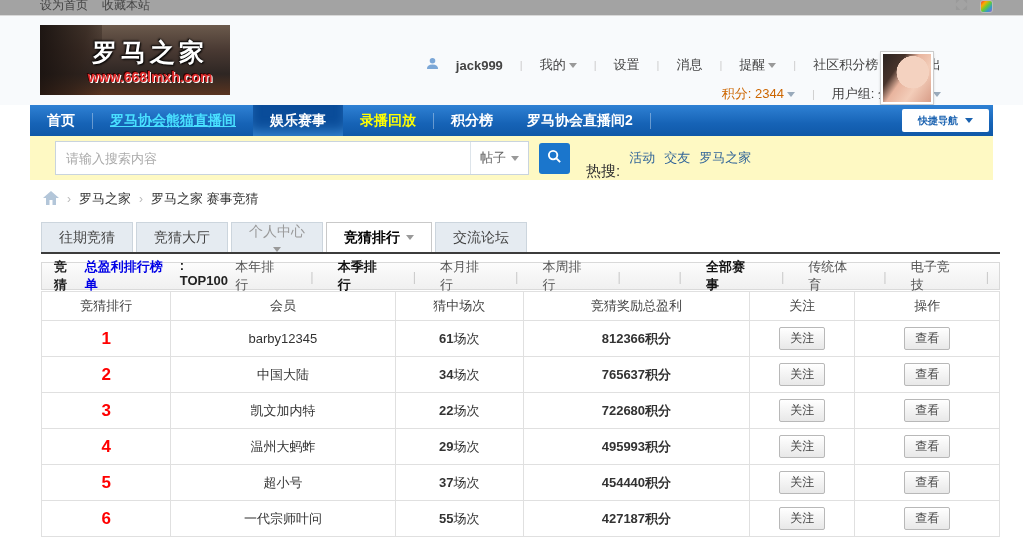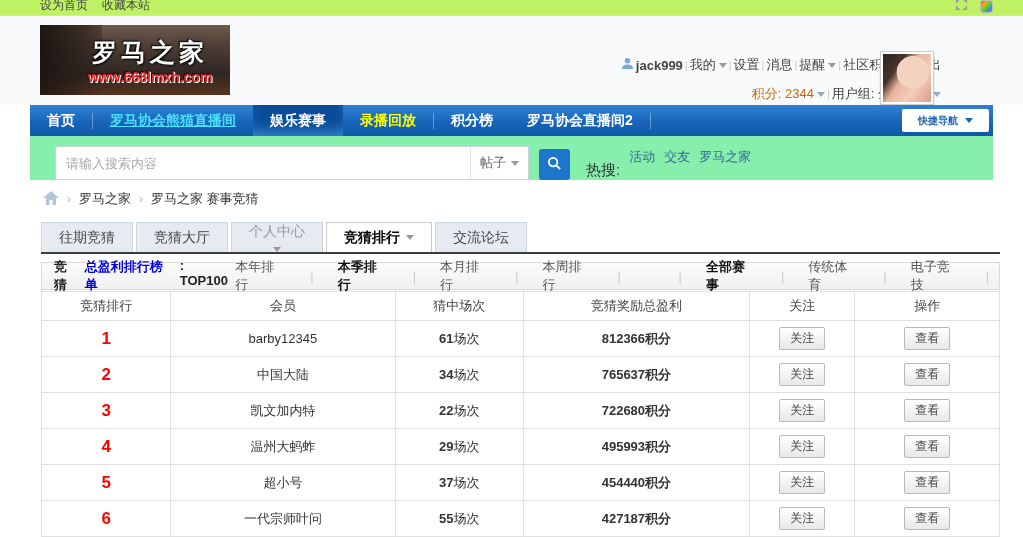--- a/index.html
+++ b/index.html
@@ -1,41 +1,41 @@
 <!DOCTYPE html>
 <html><head>
 <meta charset="utf-8">
 <style>
   * { margin:0; padding:0; box-sizing:border-box; }
   html,body { width:1023px; height:537px; overflow:hidden; }
   body { font-family:"Liberation Sans","DejaVu Sans",sans-serif; background:#fff; color:#333; font-size:12px; }
 
   
-  .topstrip { height:16px; background:#bef264; border-bottom:1px solid #d9d9d9;
+  .topstrip { height:16px; background:#a3a3a3; border-bottom:1px solid #d9d9d9;
     display:flex; align-items:center; justify-content:space-between; padding:0 12px 0 40px; overflow:hidden; }
   .topstrip-links { display:flex; gap:14px; margin-top:-4px; }
   .topstrip-links a { color:#444; text-decoration:none; font-size:12px; cursor:pointer; }
   .topstrip-icons { display:flex; gap:12px; align-items:center; margin-top:-3px; margin-right:18px; }
   .palette { width:13px; height:13px; border-radius:3px; border:1px solid #bbb;
     background:linear-gradient(135deg,#e33 0%,#fa0 25%,#6c3 50%,#39c 75%,#96c 100%); }
 
   
   .header { height:89px; background:#f8fafc; position:relative; }
   .logo { position:absolute; left:40px; top:9px; width:190px; height:70px; overflow:hidden;
     background:linear-gradient(180deg,#6b5a4c 0%,#4a3a33 35%,#2e2623 70%,#5a3420 100%);
     display:flex; flex-direction:column; align-items:center; justify-content:center; cursor:pointer; }
   .logo-statue { position:absolute; left:0; top:0; height:100%; width:62px;
     background:linear-gradient(105deg, rgba(20,14,12,.9) 0%, rgba(40,28,22,.65) 60%, rgba(40,28,22,0) 100%); }
   .logo-title { position:relative; color:#fff; font-size:25px; font-weight:bold; letter-spacing:4px;
     text-shadow:1px 1px 2px #000, -1px -1px 2px #000; margin-left:30px; }
   .logo-url { position:relative; color:#e02a2a; font-size:14px; font-weight:bold;
     text-shadow:1px 1px 0 #fff, -1px -1px 0 #300; margin-left:30px; }
 
   .userpanel { position:absolute; right:82px; top:40px; text-align:right; }
-  .user-line { display:flex; align-items:center; justify-content:flex-end; gap:2px; font-size:13px; color:#444; }
+  .user-line { display:flex; align-items:center; justify-content:flex-end; gap:17px; font-size:13px; color:#444; }
   .user-line + .user-line { margin-top:11px; }
   .username { font-weight:bold; color:#333; }
   .sep { color:#ccc; font-size:11px; }
   .user-link { color:#444; text-decoration:none; cursor:pointer; display:inline-flex; align-items:center; gap:3px; }
   .caret { display:inline-block; width:0; height:0; border-left:4px solid transparent;
     border-right:4px solid transparent; border-top:5px solid #9ab; }
   .caret.dark { border-top-color:#999; }
   .score-text { color:#c60; }
   .avatar { position:absolute; right:8px; top:-4px; width:52px; height:52px;
     border:2px solid #fff; outline:1px solid #ccc; box-shadow:0 1px 3px rgba(0,0,0,.25); cursor:pointer;
@@ -52,22 +52,22 @@
   .nav-item.active { background:#0a4c99; box-shadow:inset 0 -10px 14px -6px rgba(90,180,255,.6); }
   .nav-item.c-cyan { color:#49e0ff;text-decoration:underline; }
   .nav-item.c-yellow { color:#ffff00; }
   .nav-sep { width:1px; height:16px; background:rgba(255,255,255,.35); align-self:center; }
   .quicknav { position:absolute; right:4px; top:4px; height:23px; background:#fff; border-radius:2px;
     display:flex; align-items:center; gap:7px; padding:0 16px; color:#1a62b0; font-weight:bold;
     font-size:10px; cursor:pointer; }
   .caret.blue { border-top-color:#1a62b0; }
 
   
-  .searchrow { margin-left:30px; width:963px; height:44px; background:#86efac;
-    display:flex; align-items:flex-end; padding-left:25px; gap:10px; }
+  .searchrow { margin-left:30px; width:963px; height:44px; background:#fef9c3;
+    display:flex; align-items:center; padding-left:25px; gap:10px; }
   .searchbox { width:474px; height:34px; background:#fff; border:1px solid #c9d4de;
     display:flex; align-items:center; }
   .search-input { flex:1; border:none; outline:none; font-size:13px; color:#333; padding:0 10px;
     font-family:inherit; background:transparent; }
   .search-input::placeholder { color:#aaa; }
   .search-type { width:58px; height:100%; border-left:1px solid #dde4ea; display:flex;
     align-items:center; justify-content:center; gap:5px; color:#666; font-size:13px; cursor:pointer; }
   .searchbtn { width:31px; height:31px; background:#1b76cc; border:none; border-radius:3px;
     display:flex; align-items:center; justify-content:center; cursor:pointer; }
   .hotwrap { display:flex; align-items:center; gap:9px; margin-left:6px; }

